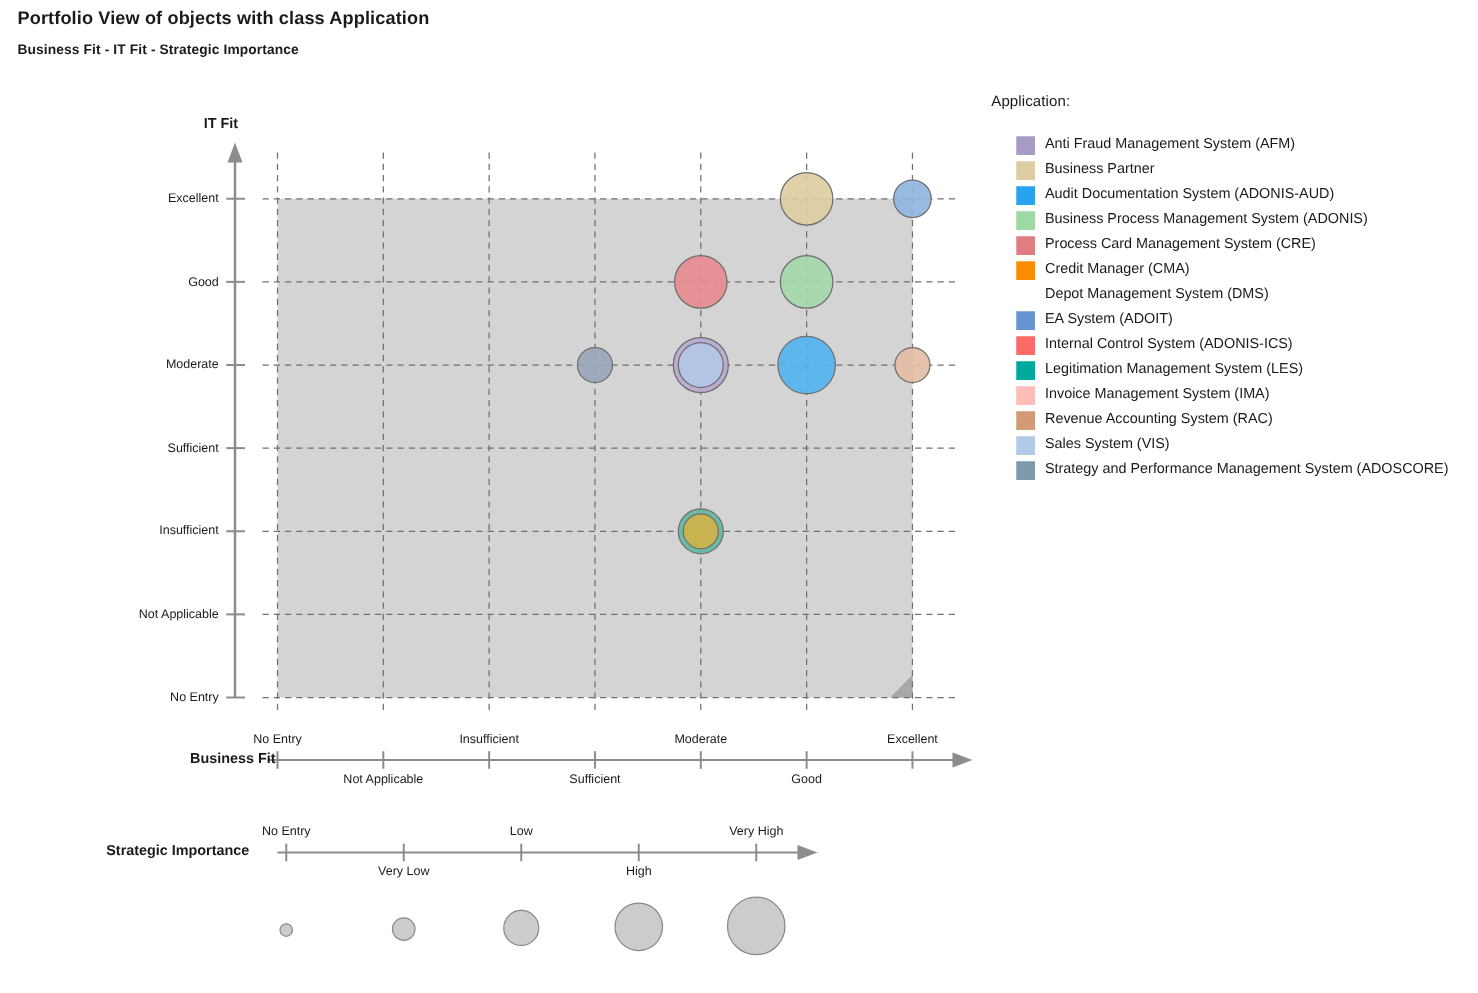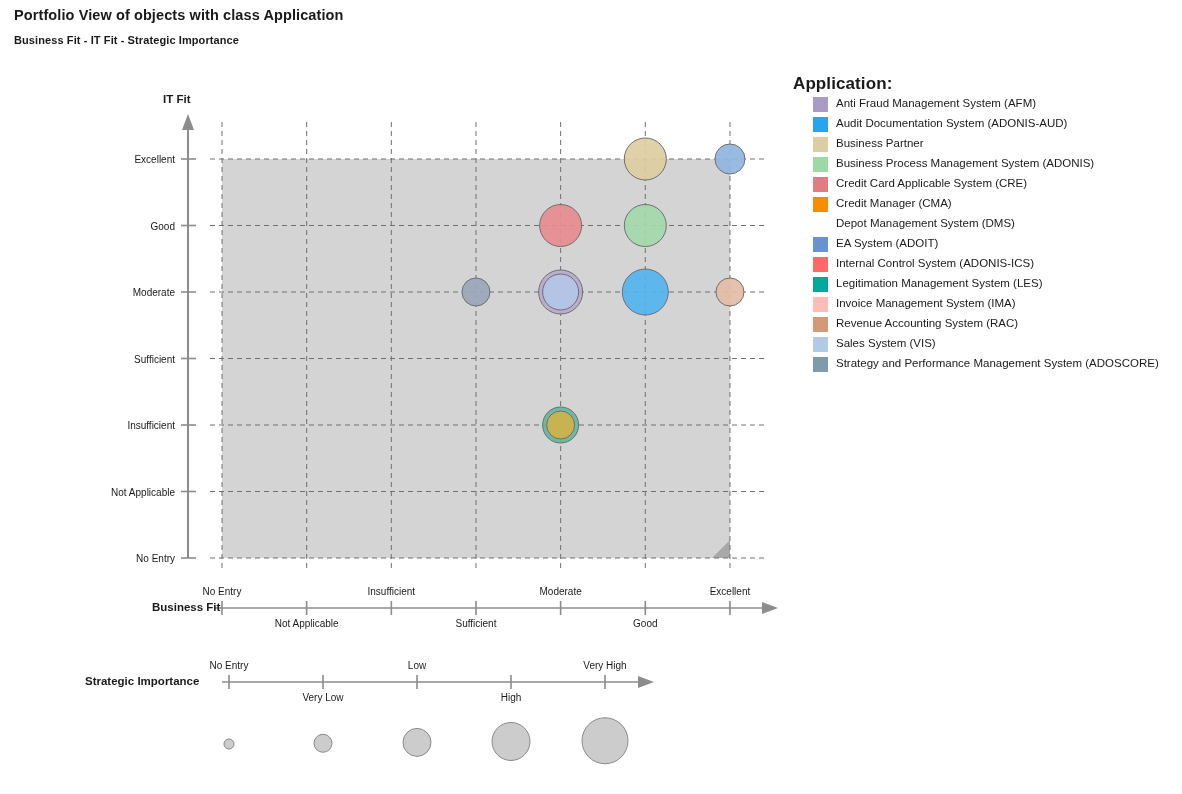--- a/index.html
+++ b/index.html
@@ -77,23 +77,23 @@
   }
 
   
   #legend {
     position: absolute;
     left: 793px;
     top: 74px;
     width: 380px;
   }
   #legend-title {
-    font-size: 17px;
-    font-weight: bold;
-    margin-bottom: 0;
+    font-size: 12px;
+    font-weight: normal;
+    margin-bottom: 18px;
     letter-spacing: .1px;
   }
   .legend-row {
     display: flex;
     align-items: center;
     height: 20px;
     padding-left: 20px;
   }
   .legend-swatch {
     width: 15px;
@@ -254,34 +254,34 @@
   </div>
 
 <div id="legend">
   <div id="legend-title">Application:</div>
   <div id="legend-items">
       <div class="legend-row">
         <span class="legend-swatch" style="background: rgb(169, 156, 196);"></span>
         <span class="legend-label">Anti Fraud Management System (AFM)</span>
       </div>
       <div class="legend-row">
+        <span class="legend-swatch" style="background: rgb(221, 205, 162);"></span>
+        <span class="legend-label">Business Partner</span>
+      </div>
+      <div class="legend-row">
         <span class="legend-swatch" style="background: rgb(39, 163, 240);"></span>
         <span class="legend-label">Audit Documentation System (ADONIS-AUD)</span>
       </div>
       <div class="legend-row">
-        <span class="legend-swatch" style="background: rgb(221, 205, 162);"></span>
-        <span class="legend-label">Business Partner</span>
-      </div>
-      <div class="legend-row">
         <span class="legend-swatch" style="background: rgb(157, 217, 165);"></span>
         <span class="legend-label">Business Process Management System (ADONIS)</span>
       </div>
       <div class="legend-row">
         <span class="legend-swatch" style="background: rgb(223, 125, 131);"></span>
-        <span class="legend-label">Credit Card Applicable System (CRE)</span>
+        <span class="legend-label">Process Card Management System (CRE)</span>
       </div>
       <div class="legend-row">
         <span class="legend-swatch" style="background: rgb(251, 140, 0);"></span>
         <span class="legend-label">Credit Manager (CMA)</span>
       </div>
       <div class="legend-row">
         <span class="legend-swatch"></span>
         <span class="legend-label">Depot Management System (DMS)</span>
       </div>
       <div class="legend-row">

